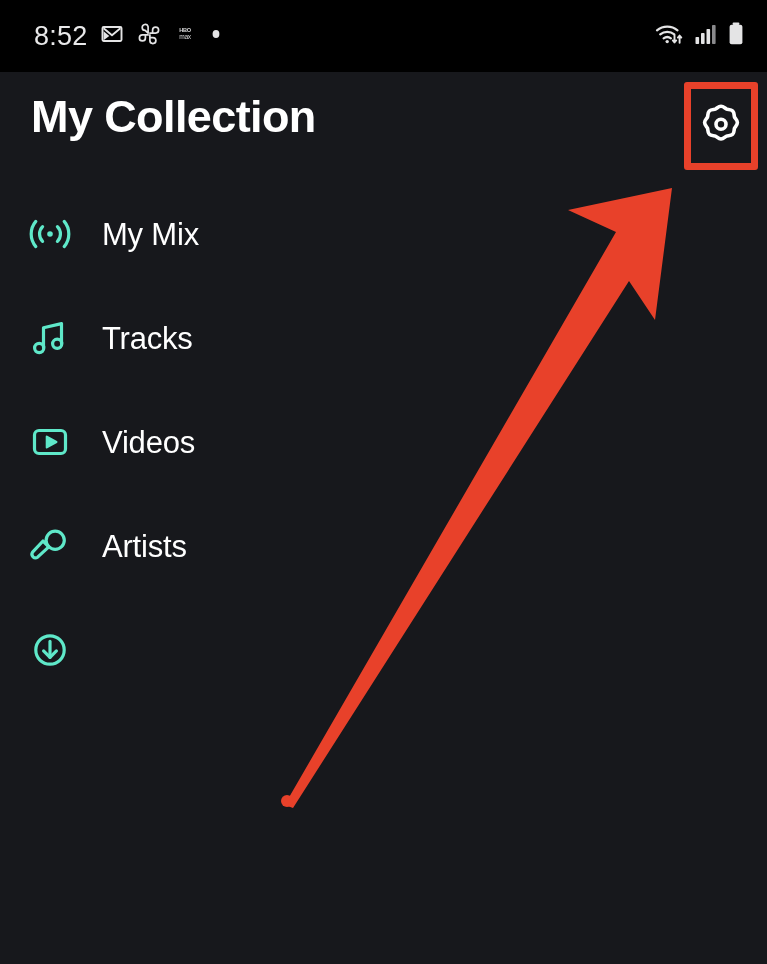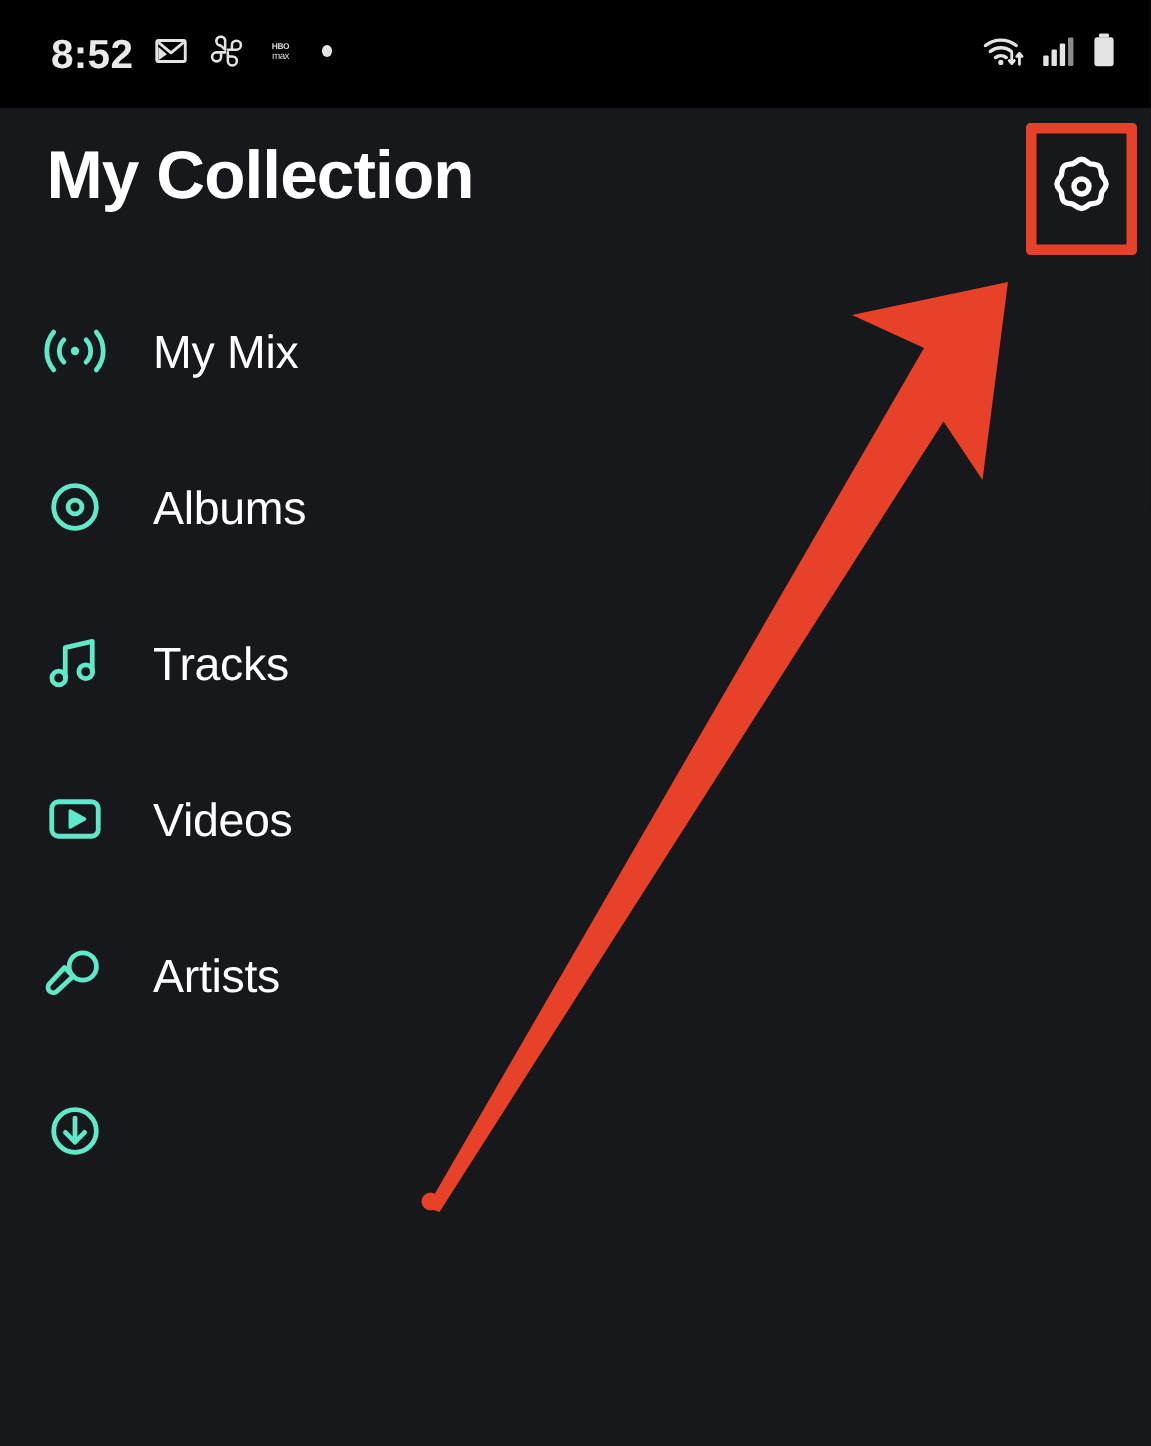--- a/index.html
+++ b/index.html
@@ -37,21 +37,21 @@
   .status-left {
     display: flex;
     align-items: center;
     gap: 13px;
   }
   .clock {
     color: #e9e9ea;
     font-size: 27px;
     letter-spacing: 0.2px;
     line-height: 1;
-    font-weight: 700;
+    font-weight: 400;
   }
   .status-right {
     margin-left: auto;
     display: flex;
     align-items: center;
     gap: 9px;
   }
   .sicon { display: block; }
 
   
@@ -228,29 +228,20 @@
           <path d="M18.6 33.4 A10.5 10.5 0 0 1 18.6 18.6" fill="none" stroke="#5fe8c9" stroke-width="3.2" stroke-linecap="round"></path>
           <path d="M33.4 18.6 A10.5 10.5 0 0 1 33.4 33.4" fill="none" stroke="#5fe8c9" stroke-width="3.2" stroke-linecap="round"></path>
           <path d="M11.8 38.6 A19.5 19.5 0 0 1 11.8 13.4" fill="none" stroke="#5fe8c9" stroke-width="3.2" stroke-linecap="round"></path>
           <path d="M40.2 13.4 A19.5 19.5 0 0 1 40.2 38.6" fill="none" stroke="#5fe8c9" stroke-width="3.2" stroke-linecap="round"></path>
         </svg>
       </span>
       <span class="nav-label">My Mix</span>
     </div>
 
 
-    <div class="nav-item">
-      <span class="nav-icon">
-        <svg width="52" height="52" viewBox="0 0 52 52">
-          <circle cx="26" cy="26" r="14.2" fill="none" stroke="#5fe8c9" stroke-width="3.2"></circle>
-          <circle cx="26" cy="26" r="4.6" fill="none" stroke="#5fe8c9" stroke-width="3.2"></circle>
-        </svg>
-      </span>
-      <span class="nav-label">Albums</span>
-    </div>
 
     <div class="nav-item">
       <span class="nav-icon">
         <svg width="52" height="52" viewBox="0 0 52 52">
           <path d="M19.5 35.5 V15.8 L37.5 11.6 V31.4" fill="none" stroke="#5fe8c9" stroke-width="3.2" stroke-linejoin="round" stroke-linecap="round"></path>
           <circle cx="15.2" cy="36" r="4.6" fill="none" stroke="#5fe8c9" stroke-width="3.2"></circle>
           <circle cx="33.2" cy="31.8" r="4.6" fill="none" stroke="#5fe8c9" stroke-width="3.2"></circle>
         </svg>
       </span>
       <span class="nav-label">Tracks</span>

